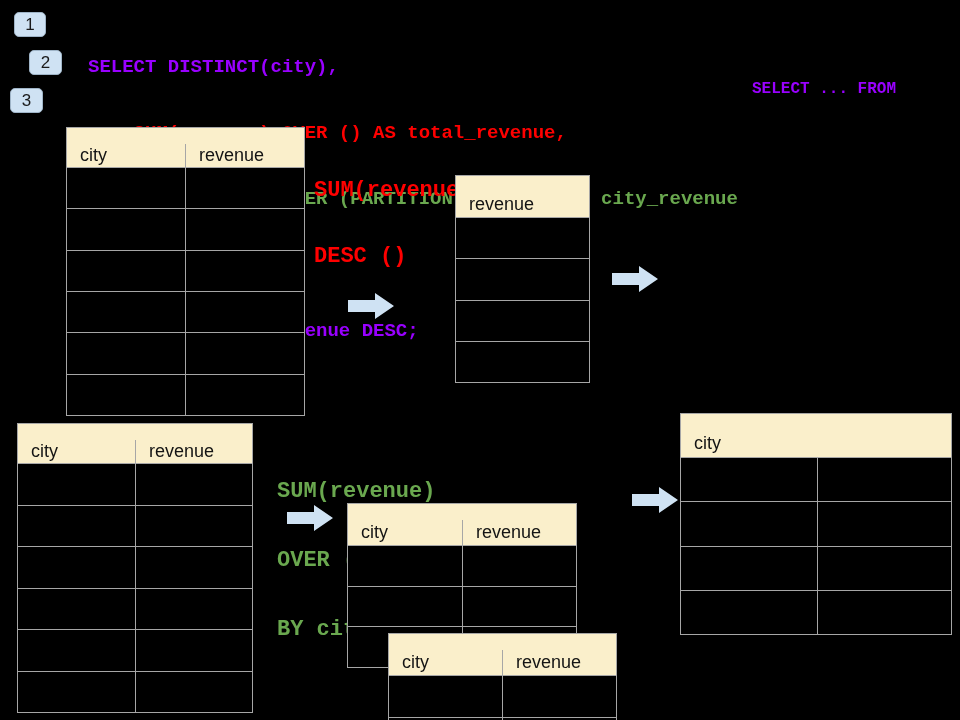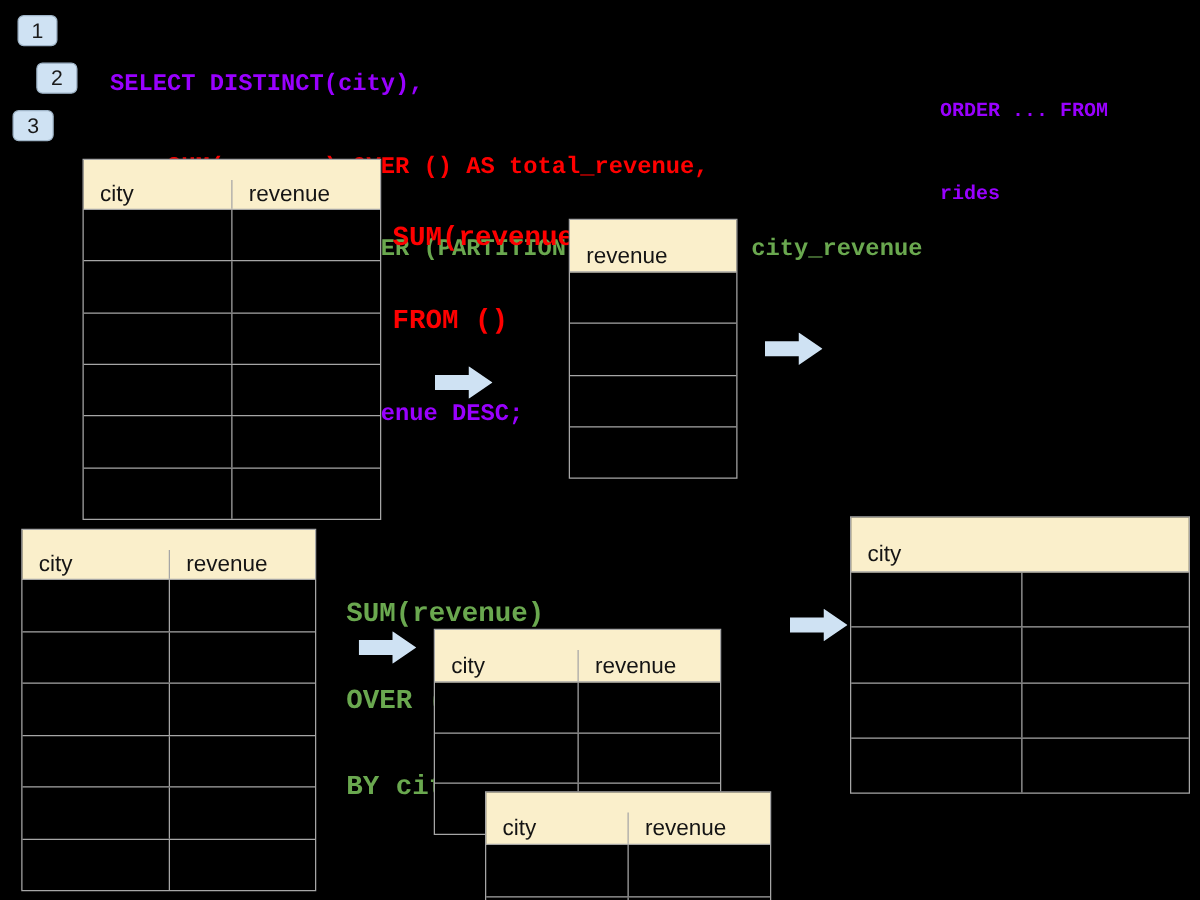--- a/index.html
+++ b/index.html
@@ -57,27 +57,26 @@
 
 <div class="abs code sql" style="left:88px;top:12px">
   <div class="c-purple">SELECT DISTINCT(city),</div>
   <div class="c-red">    SUM(revenue) OVER () AS total_revenue,</div>
   <div class="c-green">    SUM(revenue) OVER (PARTITION BY city) as city_revenue</div>
   <div class="c-purple">  FROM rides</div>
   <div class="c-purple">  ORDER by city_revenue DESC;</div>
 </div>
 
 <div class="abs code note c-purple" style="left:752px;top:34px">
-  <div>ORDER ... FROM</div>
-  <div>rides</div>
+  <div>SELECT ... FROM</div>
 </div>
 
 <div class="abs code lbl c-red" style="left:314px;top:136px">
   <div>SUM(revenue)</div>
-  <div>FROM ()</div>
+  <div>DESC ()</div>
 </div>
 
 <div class="abs code lbl c-green" style="left:277px;top:434px;line-height:23px">
   <div>SUM(revenue)</div>
   <div>OVER (PARTITION</div>
   <div>BY city)</div>
 </div>
 
 <div class="tbl t-src-top" style="left:66px;top:127px;width:239px;height:289px">
   <div class="thead" style="height:40px">

